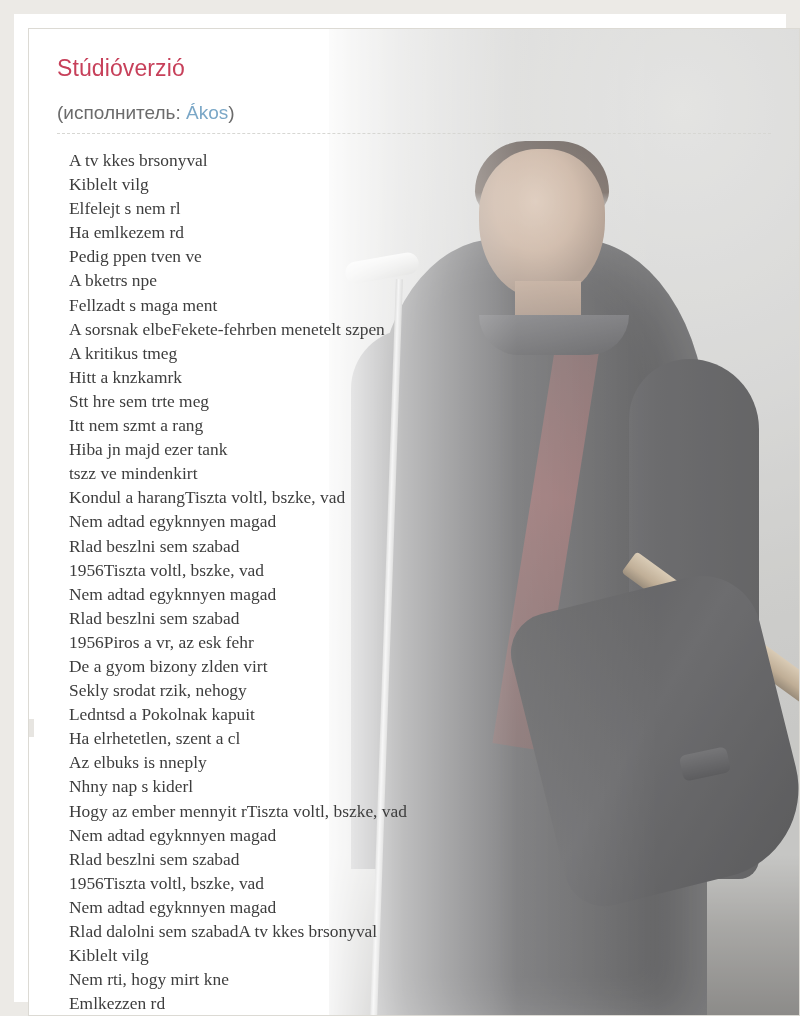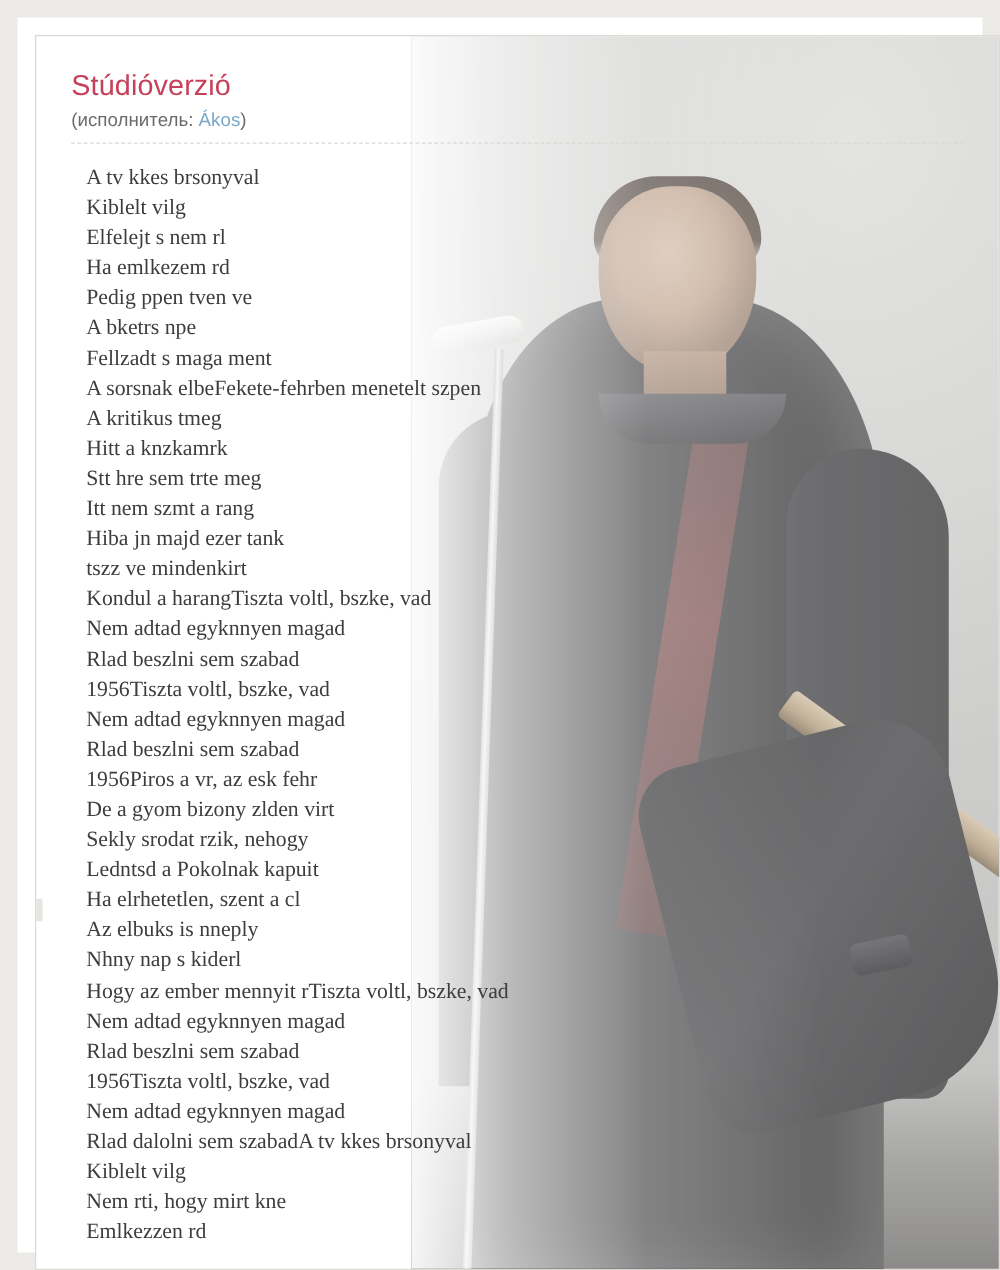--- a/index.html
+++ b/index.html
@@ -199,22 +199,22 @@
     padding: 26px 30px 0 28px;
   }
   .song-title {
     margin: 0;
     font-size: 23px;
     font-weight: normal;
     color: #c7405a;
     letter-spacing: 0.1px;
   }
   .song-artist-line {
-    margin-top: 6px;
-    font-size: 15px;
+    margin-top: 20px;
+    font-size: 19px;
     color: #5a5a5a;
     padding-bottom: 9px;
     border-bottom: 1px dashed #d7d7d3;
   }
   .song-artist-line .label {
     color: #6b6b6b;
   }
   .artist-link {
     color: #7aa7c7;
     text-decoration: none;

